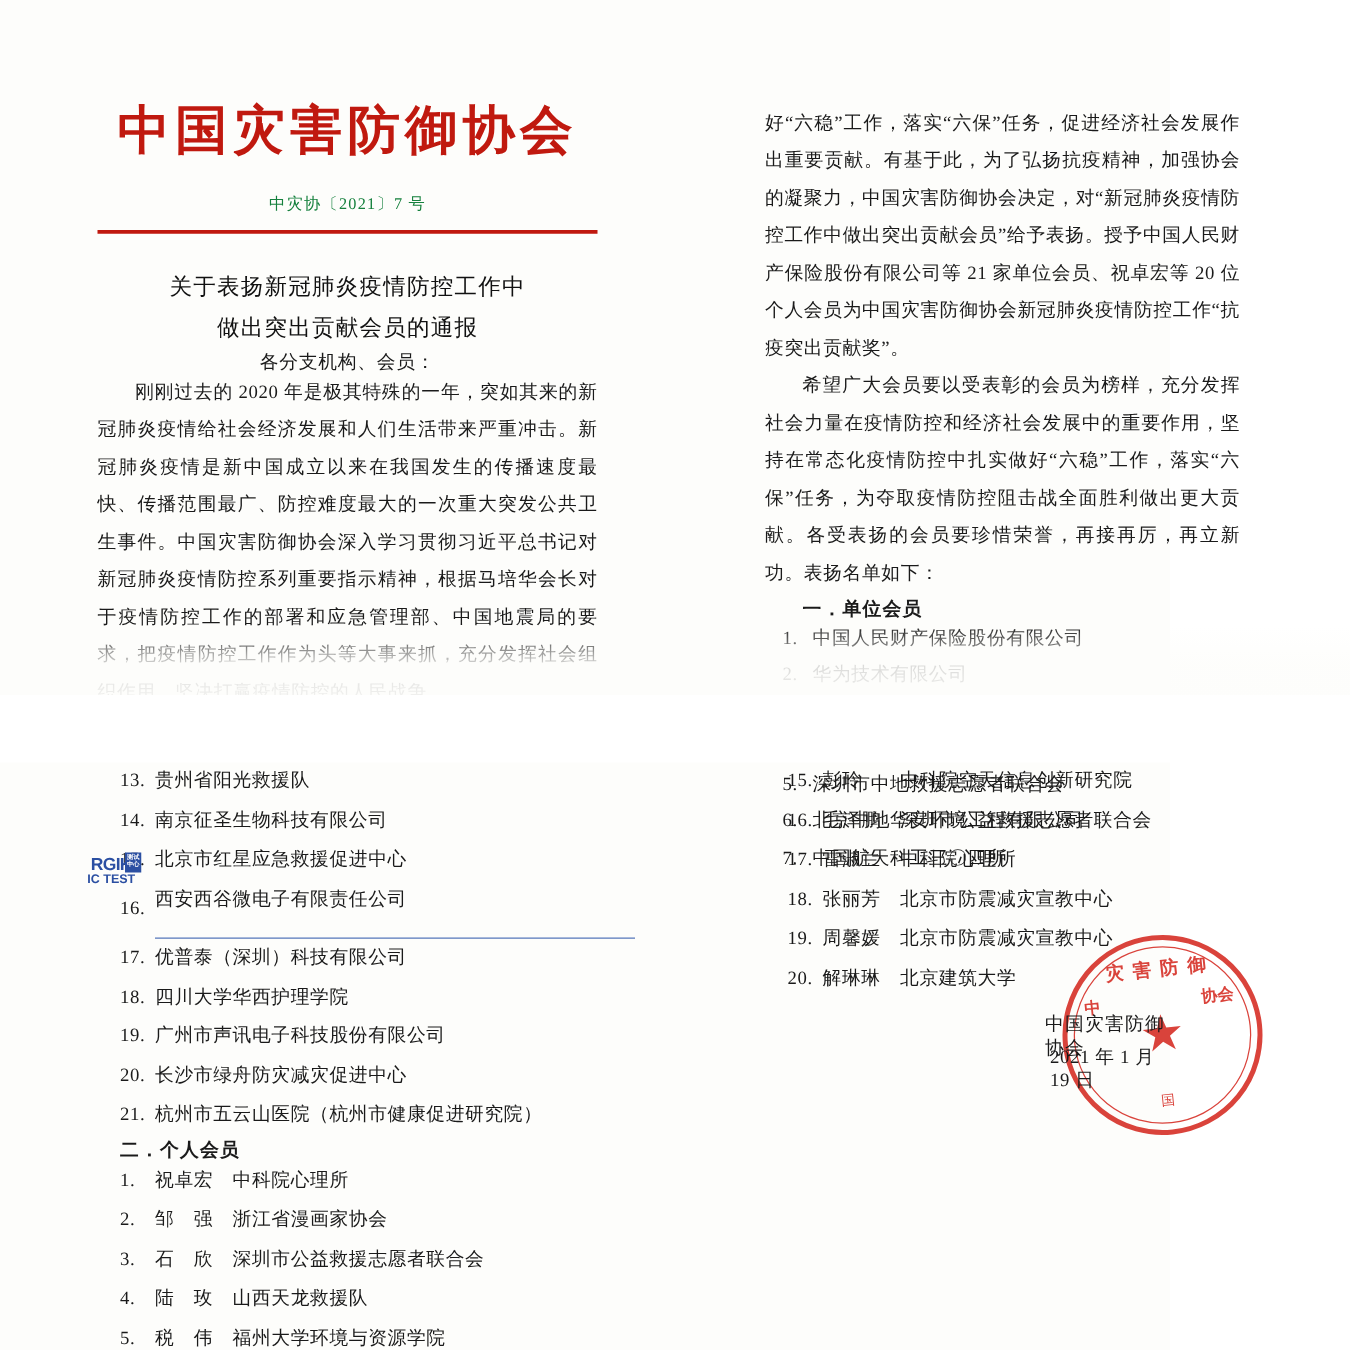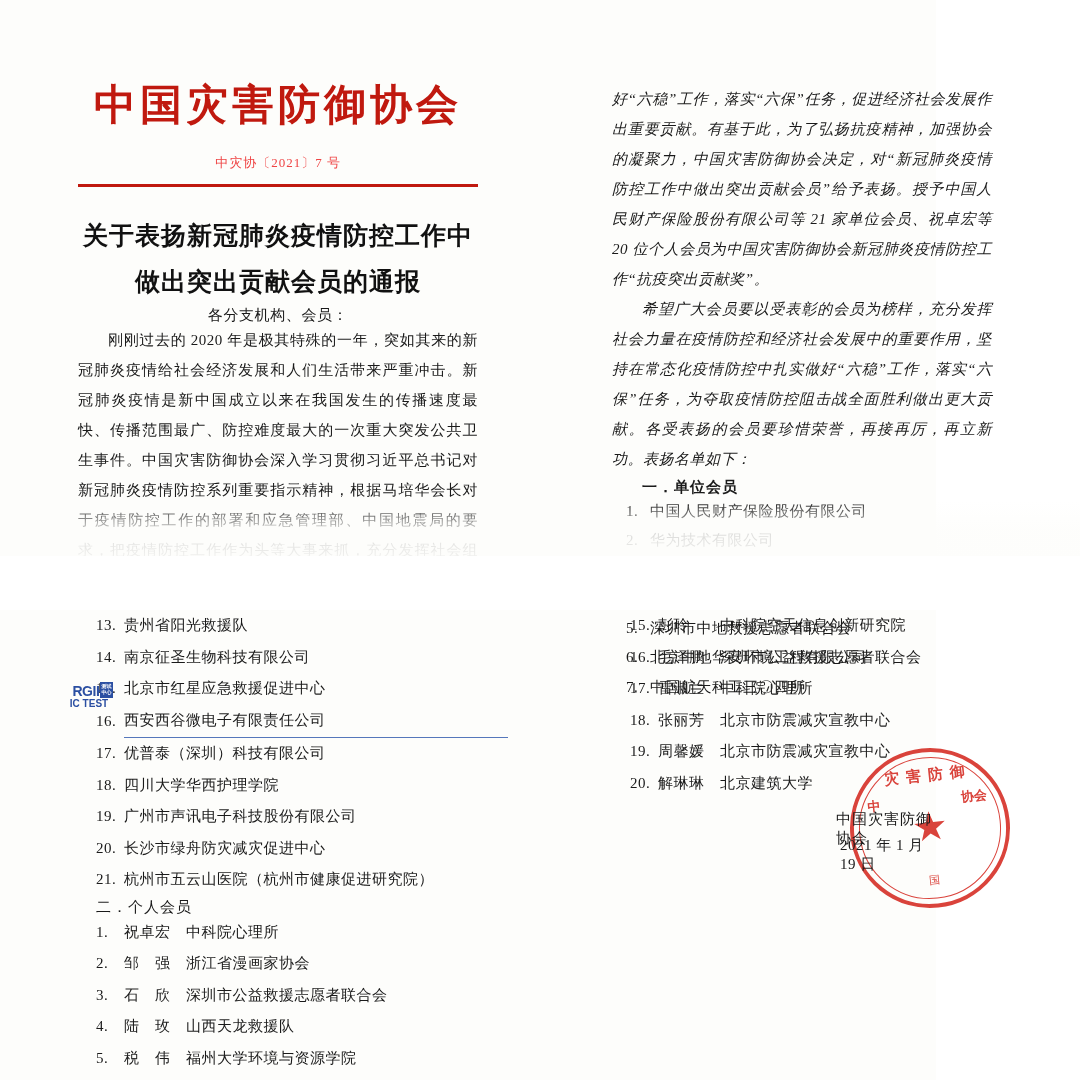--- a/index.html
+++ b/index.html
@@ -51,35 +51,35 @@
     font-weight: bold;
     letter-spacing: 4px;
     text-align: center;
     margin-top: 82px;
     line-height: 1.1;
     white-space: nowrap;
   }
   .doc-number {
     text-align: center;
     font-size: 13px;
-    color: #ef4444;
+    color: #15803d;
     margin-top: 26px;
     letter-spacing: 1px;
   }
   .red-rule {
     margin-top: 12px;
     height: 3px;
     background: #c0190f;
     width: 100%;
   }
 
   .doc-title {
     text-align: center;
-    font-size: 25px;
-    font-weight: bold;
+    font-size: 18px;
+    font-weight: normal;
     line-height: 1.85;
     margin-top: 26px;
     letter-spacing: 1px;
     color: #111;
   }
 
   .salutation {
     font-size: 15px;
     letter-spacing: 0.6px;
     text-align: center;
@@ -89,21 +89,20 @@
     line-height: 2.0;
     text-align: justify;
     text-justify: inter-ideograph;
     text-indent: 2em;
     letter-spacing: 0.5px;
     margin: 0;
   }
 
   .col-right .para {
     margin: 0;
-    font-style: italic;
   }
   .col-right .para.first {
     text-indent: 0;
     margin-top: 84px;
   }
   .col-right .para.second {
     margin-top: 0;
   }
 
   .list-heading {
@@ -190,21 +189,21 @@
     padding-left: 18px;
   }
   .bottom-section .list li .txt .who {
     display: inline-block;
     min-width: 62px;
   }
 
   .underline-item .txt {
     border-bottom: 1px solid #5577bb;
     display: inline-block;
-    padding-bottom: 1px;
+    padding-bottom: 14px;
   }
 
   .watermark {
     position: absolute;
     left: 66px;
     top: 684px;
     width: 46px;
     text-align: center;
     line-height: 1.05;
     color: #2b4fa2;
@@ -228,21 +227,21 @@
     background: #2b4fa2;
     color: #fff;
     font-size: 5px;
     line-height: 1.25;
     padding: 1px 0 0 0;
     letter-spacing: 0;
   }
 
   .bottom-heading {
     font-size: 15px;
-    font-weight: normal;
+    font-weight: bold;
     padding-left: 18px;
     letter-spacing: 1px;
     margin-top: 2px;
   }
 
   
   .seal {
     position: absolute;
     left: 850px;
     top: 748px;

